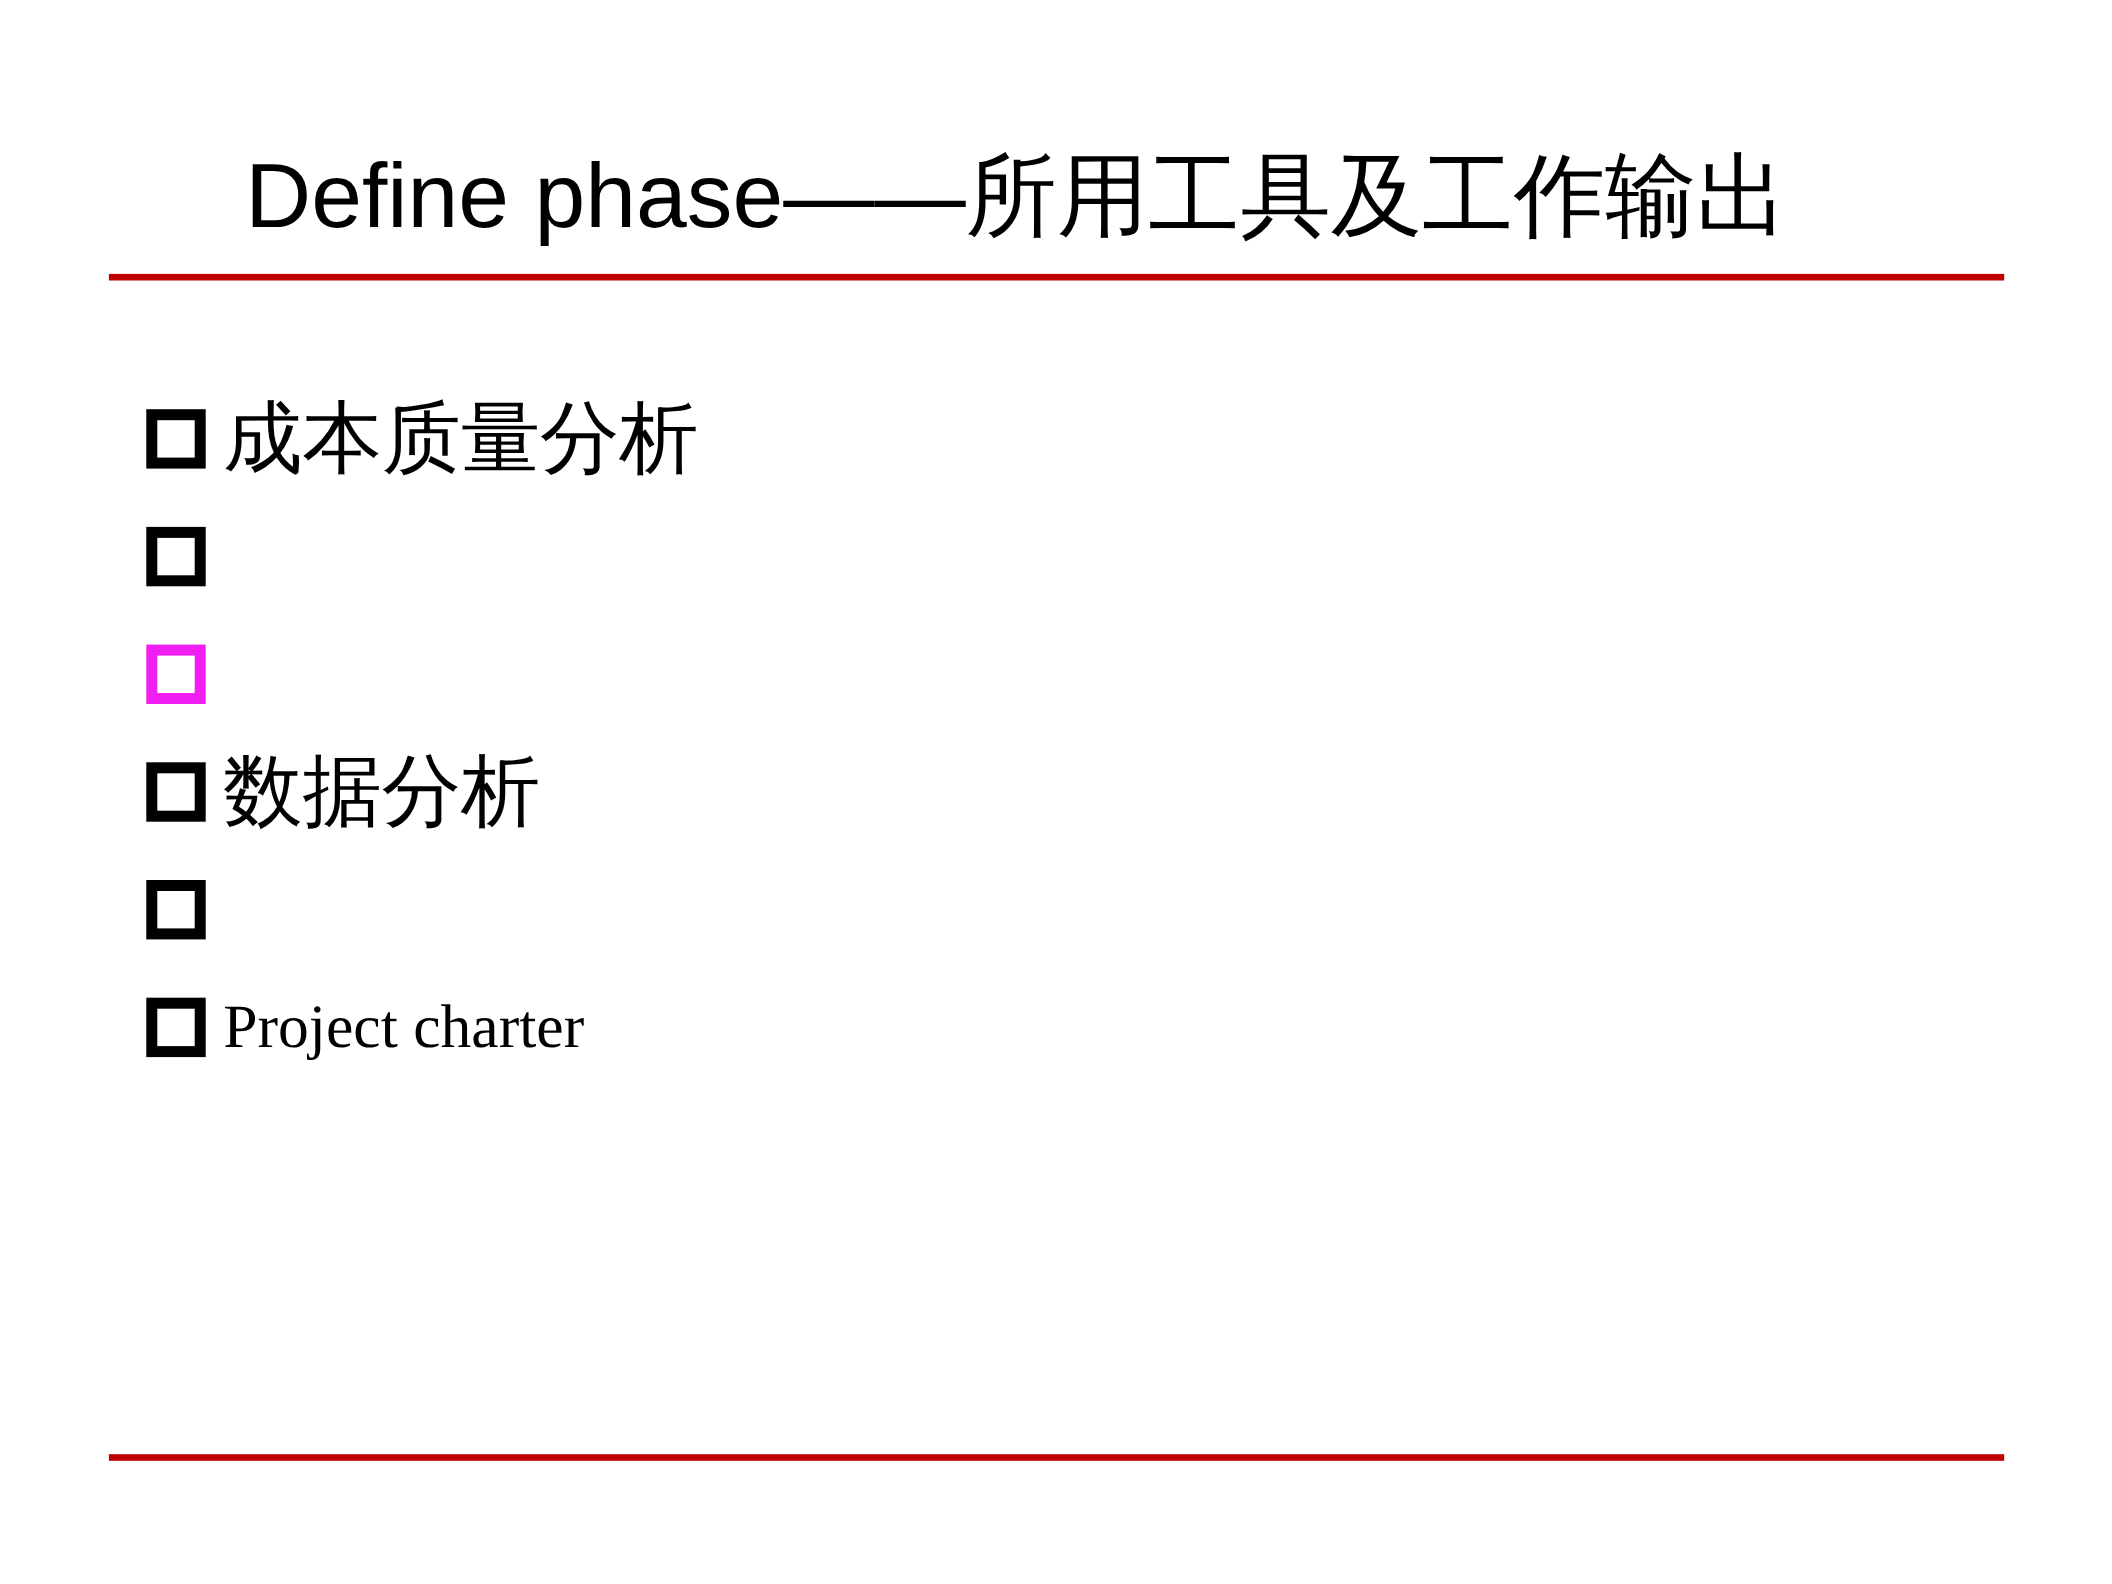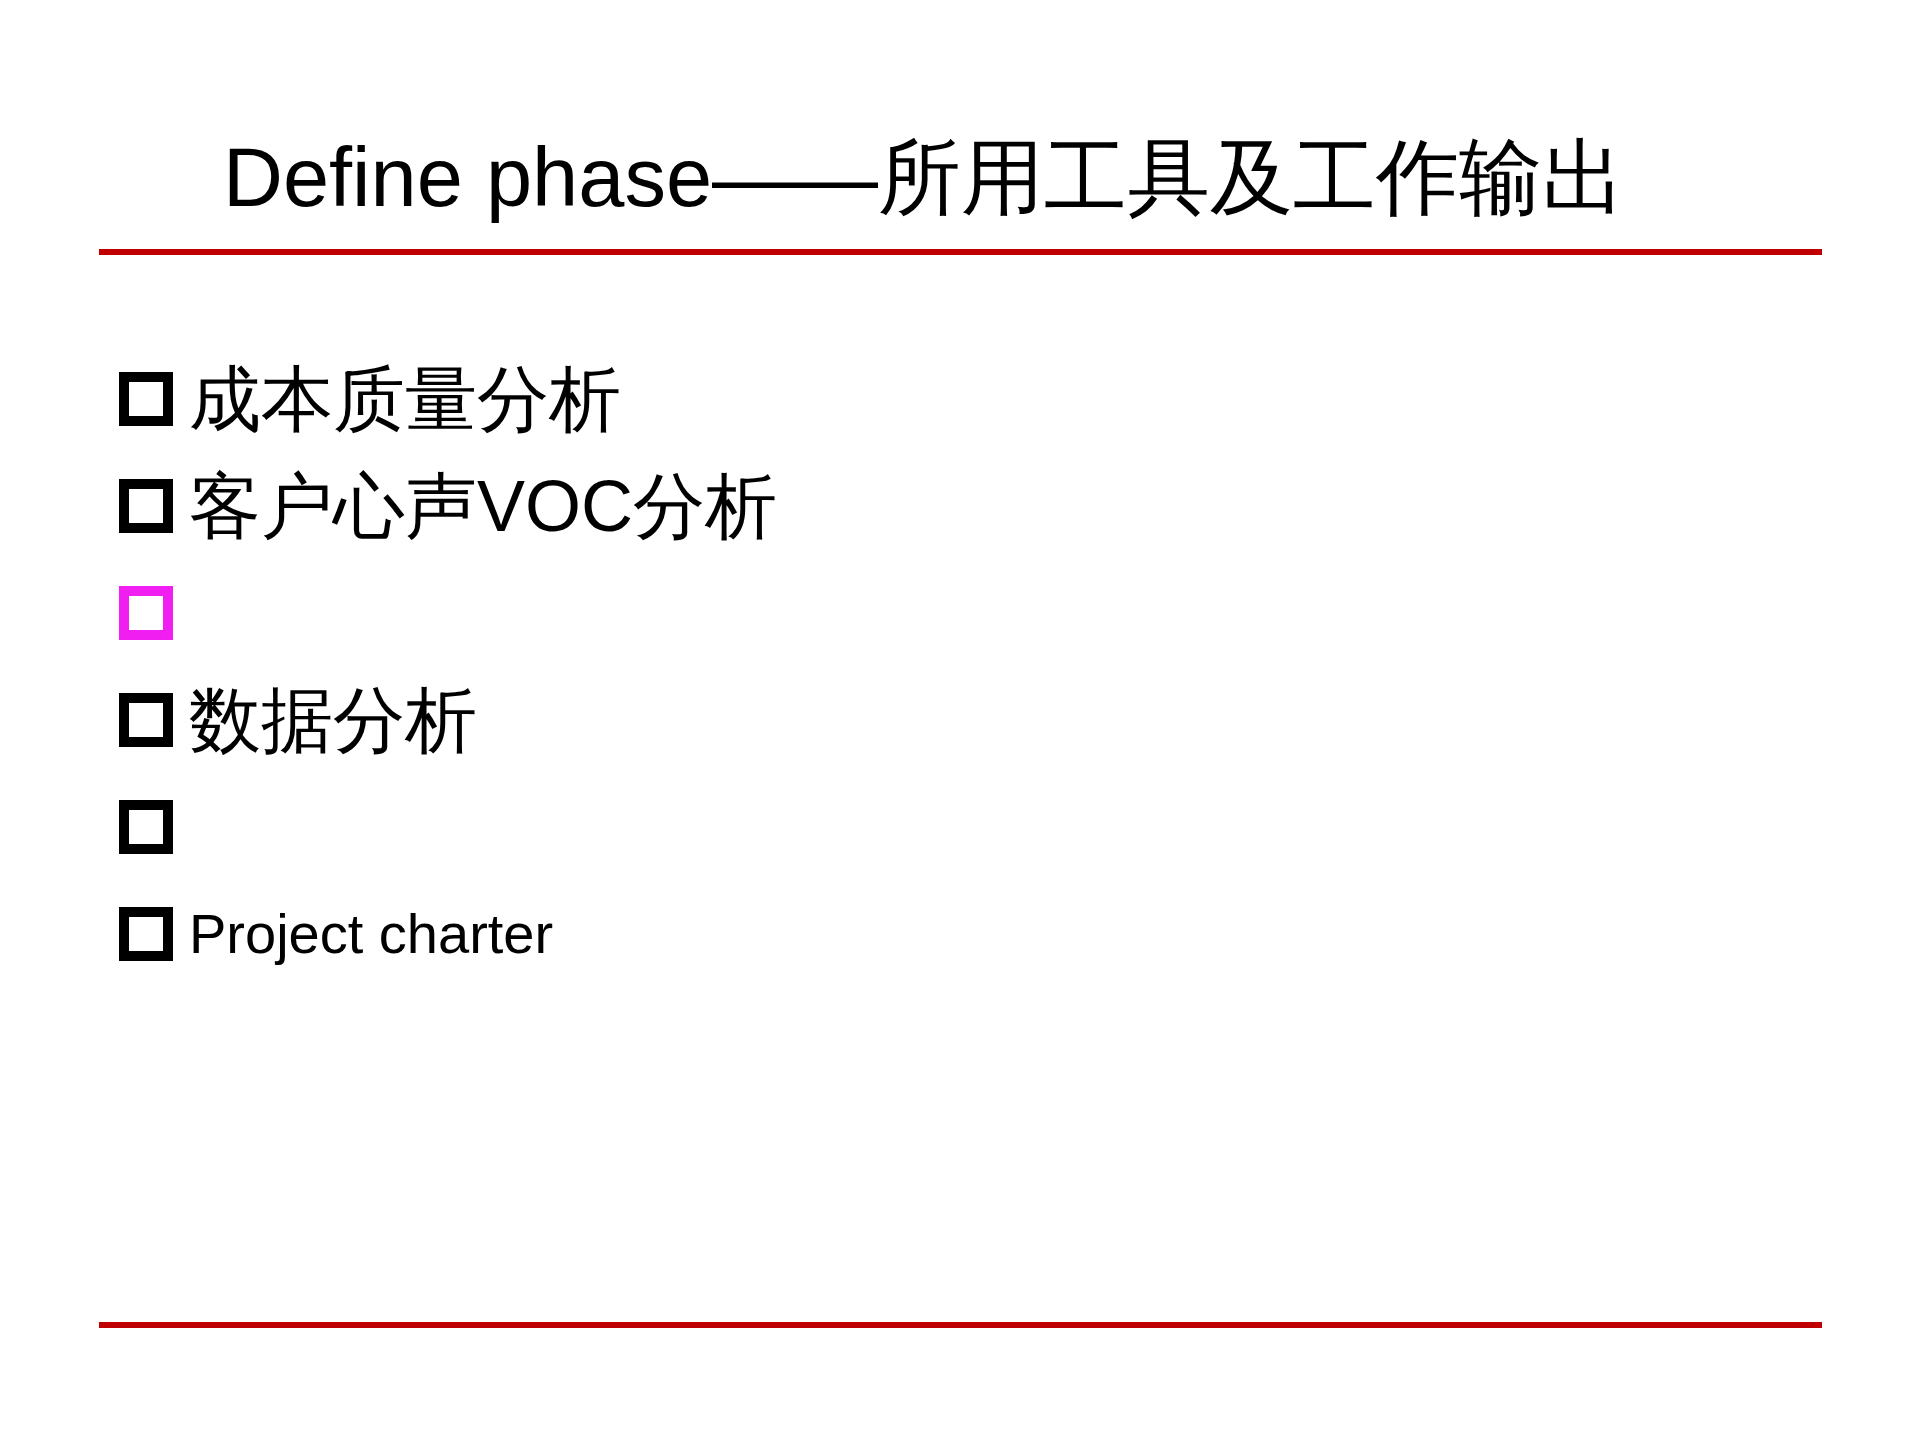--- a/index.html
+++ b/index.html
@@ -3,42 +3,41 @@
 <meta charset="utf-8">
 <style>
   html, body { margin: 0; padding: 0; background: #ffffff; }
   body { width: 1920px; height: 1440px; position: relative; overflow: hidden;
          font-family: "Liberation Sans", "DejaVu Sans", sans-serif; color: #000; }
   .title { position: absolute; left: 0; top: 128px; width: 1848px; text-align: center;
            font-size: 83px; line-height: 100px; white-space: nowrap; letter-spacing: 0px; }
   .rule { position: absolute; left: 99px; width: 1723px; height: 6px; background: #C00000; }
   .rule.top { top: 249px; }
   .rule.bottom { top: 1322px; }
-  .bullets { position: absolute; left: 119px; top: 345px; margin: 0; padding: 0; list-style: none; }
+  .bullets { position: absolute; left: 133px; top: 345px; margin: 0; padding: 0; list-style: none; font-family: Liberation Serif, serif; }
   .bullet { height: 107px; display: flex; align-items: center; white-space: nowrap; }
   .box { width: 34px; height: 34px; border: 10px solid currentColor; box-sizing: content-box;
          flex: 0 0 auto; margin-right: 16px; }
   .label { font-size: 72px; line-height: 90px; }
   .label.latin { font-size: 56px; }
   .hl { color: #F01EF0; }
 </style>
 </head>
 <body>
 
 <div class="title">Define phase——所用工具及工作输出</div>
 <div class="rule top"></div>
 
 <ul class="bullets">
   <li class="bullet">
     <span class="box"></span>
     <span class="label">成本质量分析</span>
   </li>
   <li class="bullet">
     <span class="box"></span>
-    <span class="label">客户心声VOC分析</span>
   </li>
   <li class="bullet hl">
     <span class="box"></span>
   </li>
   <li class="bullet">
     <span class="box"></span>
     <span class="label">数据分析</span>
   </li>
   <li class="bullet">
     <span class="box"></span>

